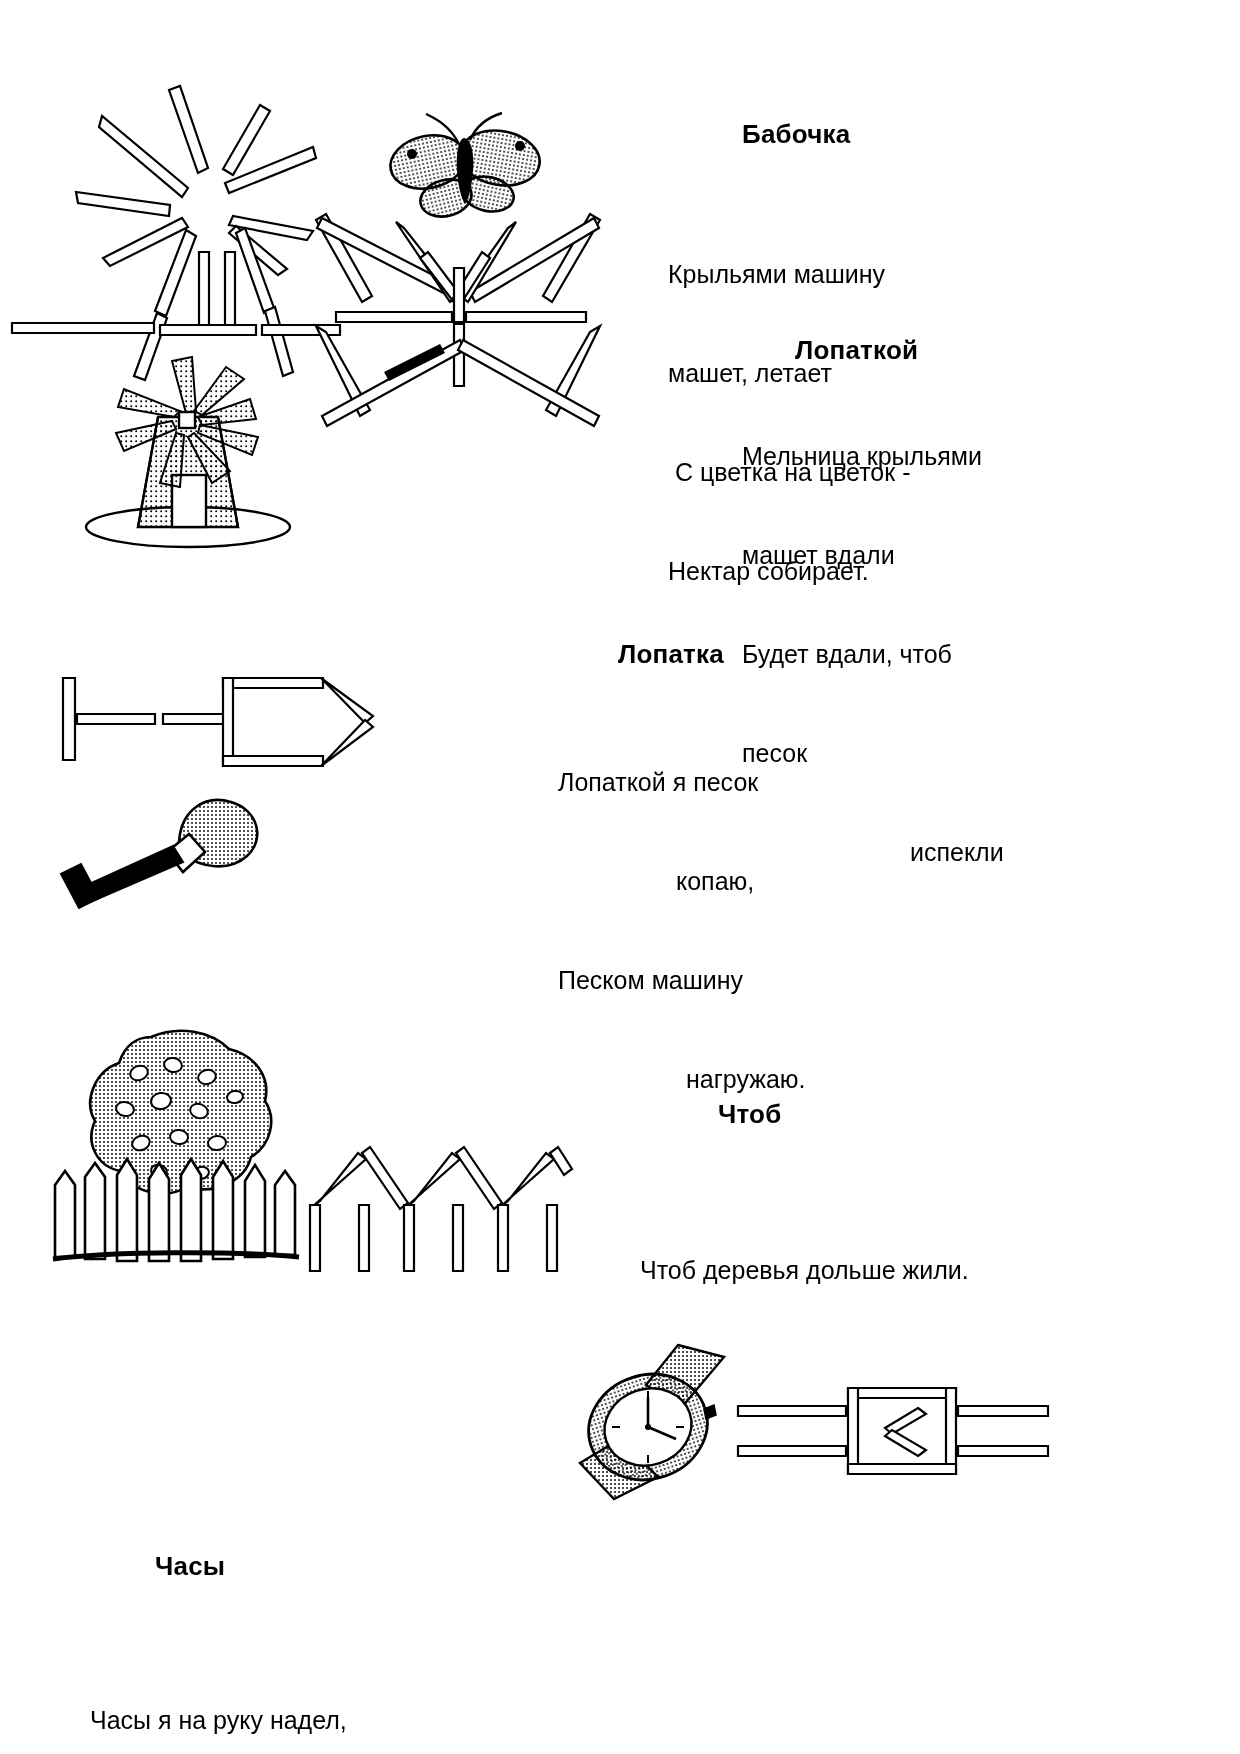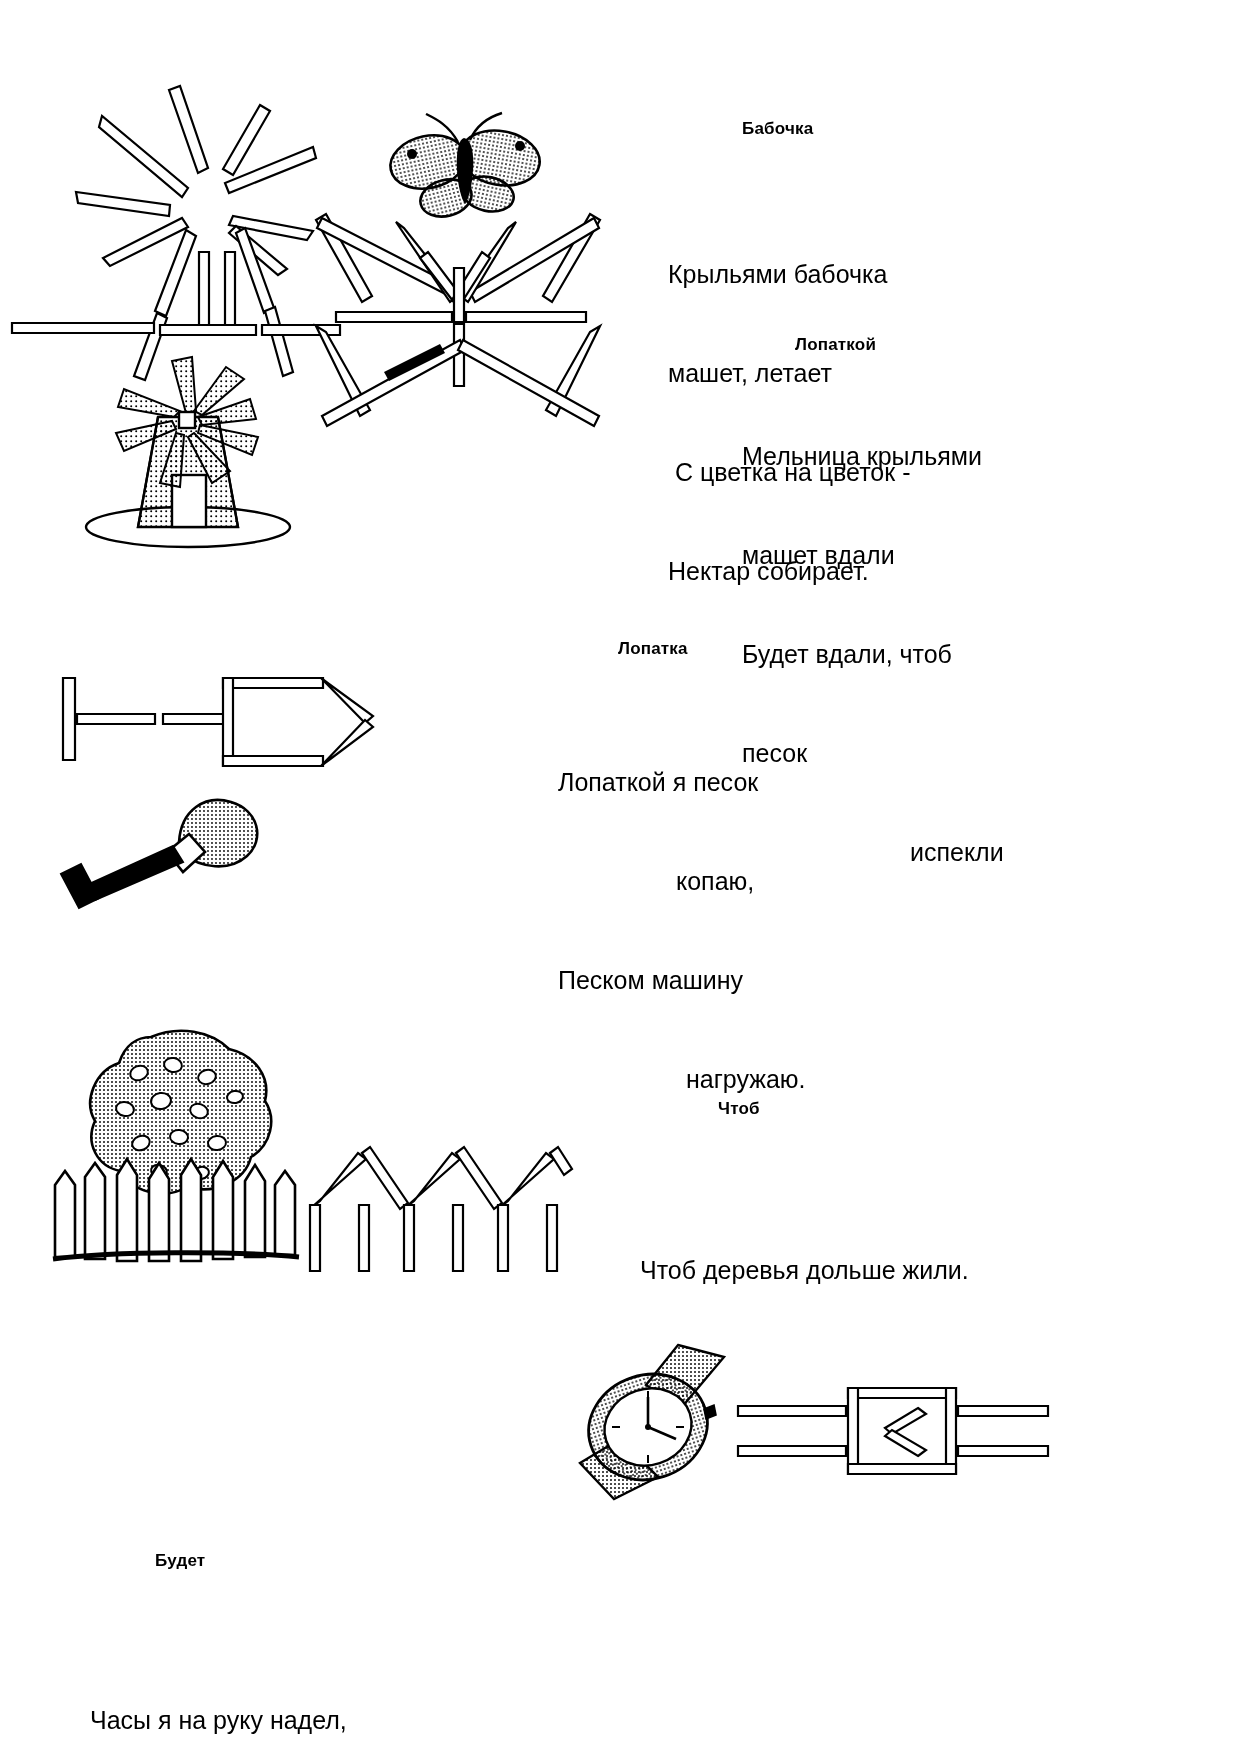--- a/index.html
+++ b/index.html
@@ -16,21 +16,21 @@
     position: relative;
     width: 1240px;
     height: 1754px;
     background: #ffffff;
     overflow: hidden;
   }
   .abs { position: absolute; }
 
   .heading {
     font-weight: bold;
-    font-size: 17px;
+    font-size: 26px;
     letter-spacing: 0.2px;
     white-space: nowrap;
     line-height: 1.1;
   }
   .verse {
     font-size: 25px;
     line-height: 1.32;
     white-space: pre;
   }
   .verse-line { white-space: pre; display: block; }
@@ -174,21 +174,21 @@
         <polygon points="290,132 300,126 256,216 246,210"></polygon>
         <polygon points="294,226 158,150 163,140 299,216"></polygon>
       </g>
 
       <polygon points="84,172 140,144 145,153 89,181" fill="#000"></polygon>
     </svg>
   </div>
 
   <div class="abs heading" style="left:742px; top:120px;">Бабочка</div>
   <div class="abs verse" style="left:668px; top:192px;">
-    <span class="verse-line">Крыльями бабочка</span>
+    <span class="verse-line">Крыльями машину</span>
     <span class="verse-line">машет, летает</span>
     <span class="verse-line"> C цветка на цветок -</span>
     <span class="verse-line">Нектар собирает.</span>
   </div>
 
   <div class="abs heading" style="left:795px; top:336px;">Лопаткой</div>
   <div class="abs verse" style="left:742px; top:374px;">
     <span class="verse-line">Мельница крыльями</span>
     <span class="verse-line">машет вдали</span>
     <span class="verse-line">Будет вдали, чтоб</span>
@@ -357,19 +357,19 @@
 
         <polygon points="-52,36 56,36 56,46 -52,46"></polygon>
         <polygon points="-52,76 56,76 56,86 -52,86"></polygon>
 
         <polygon points="168,36 258,36 258,46 168,46"></polygon>
         <polygon points="168,76 258,76 258,86 168,86"></polygon>
       </g>
     </svg>
   </div>
 
-  <div class="abs heading" style="left:155px; top:1552px;">Будет</div>
+  <div class="abs heading" style="left:155px; top:1552px;">Часы</div>
   <div class="abs verse" style="left:90px; top:1638px;">
     <span class="verse-line">Часы я на руку надел,</span>
     
   </div>
 
 </div>
 
 </body></html>

